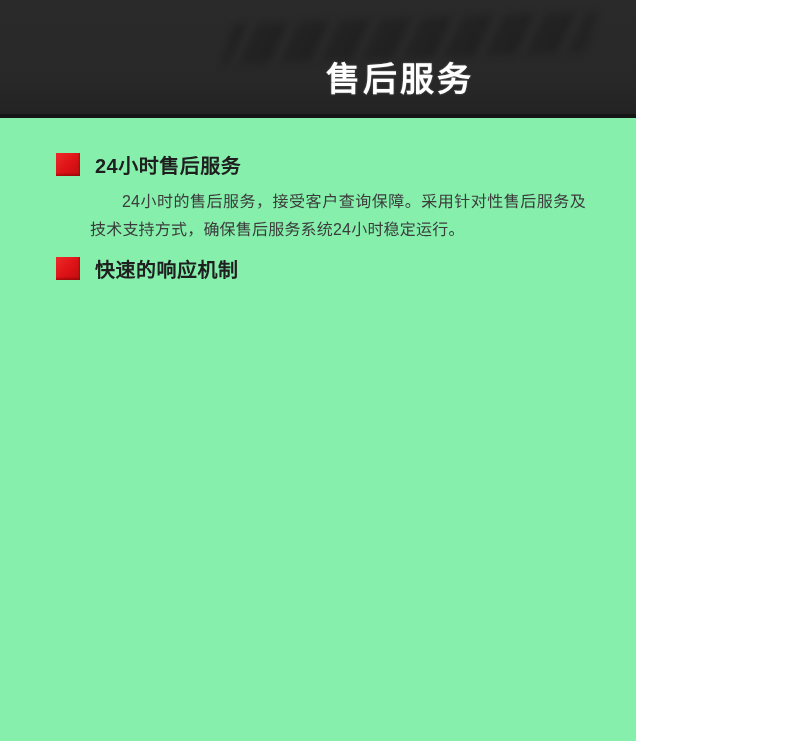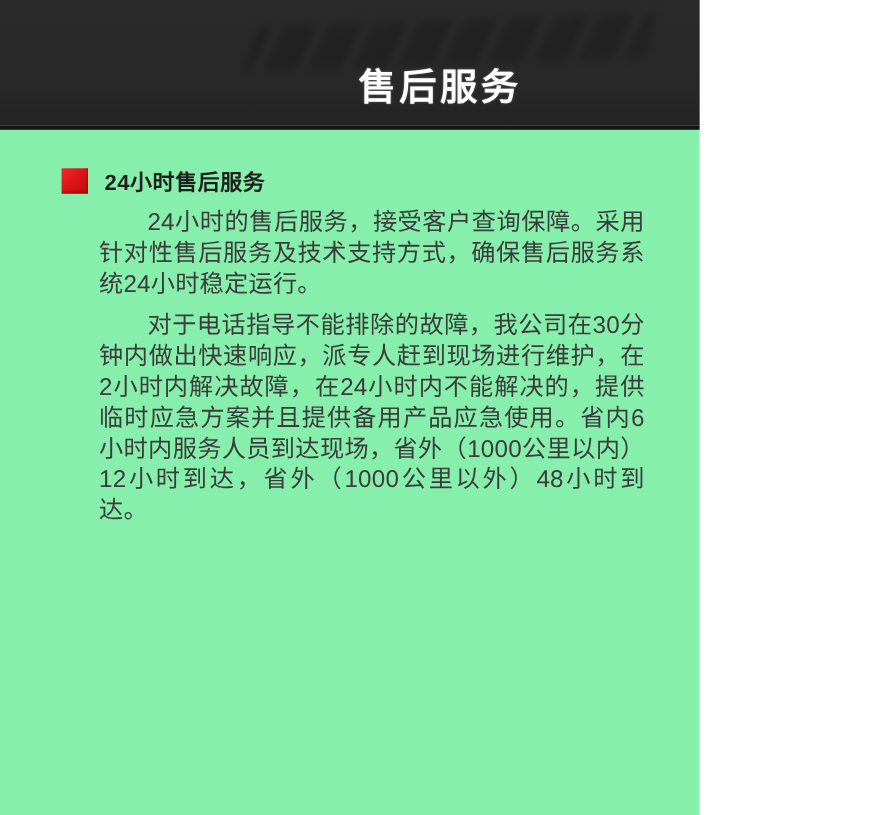--- a/index.html
+++ b/index.html
@@ -76,21 +76,21 @@
   .sec-head h2 {
     margin: 0 0 0 15px;
     font-size: 20px;
     font-weight: bold;
     color: #1f1f1f;
     letter-spacing: 0.5px;
   }
   .para {
     margin: 9px 50px 0 90px;
     text-indent: 2em;
-    font-size: 22px;
+    font-size: 16px;
     line-height: 28px;
     color: #3c3c3c;
     text-align: justify;
     letter-spacing: 0.2px;
   }
   .para + .para { margin-top: 0; }
 </style>
 </head>
 <body>
 
@@ -106,18 +106,21 @@
     <section class="section first">
       <div class="sec-head">
         <span class="bullet"></span>
         <h2>24小时售后服务</h2>
       </div>
       <p class="para">24小时的售后服务，接受客户查询保障。采用针对性售后服务及技术支持方式，确保售后服务系统24小时稳定运行。</p>
     </section>
 
 
     <section class="section">
-      <p class="para">对于电话指导不能排除的故障，我公司在30分钟内做出快速响应，派专人赶到现场进行维护，在2小时内解决故障，在24小时内不能解决的，提供临时应急方案并且提供备用产品应急使用。省内6小时内服务人员到达现场，省外（1000公里以内）12小时到达，省外（1000公里以外）48小时到达。</p>
+      <div class="sec-head">
+        <span class="bullet"></span>
+        <h2>快速的响应机制</h2>
+      </div>
     </section>
 
 
   </main>
 </div>
 
 </body></html>

